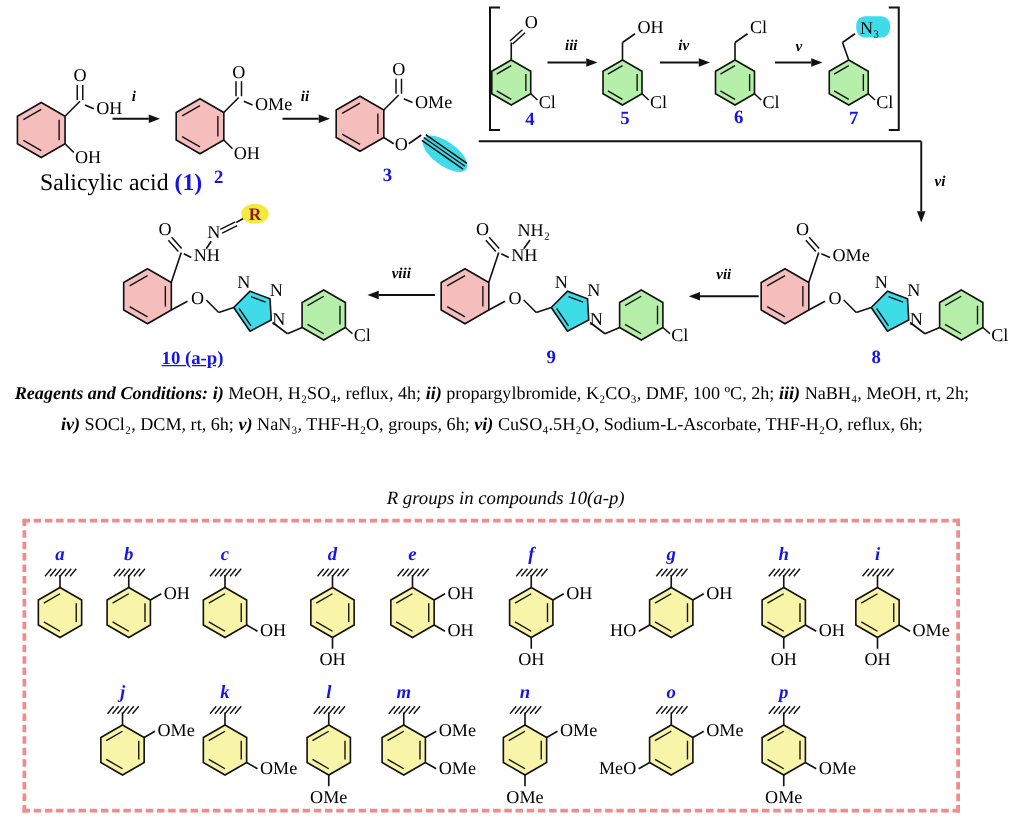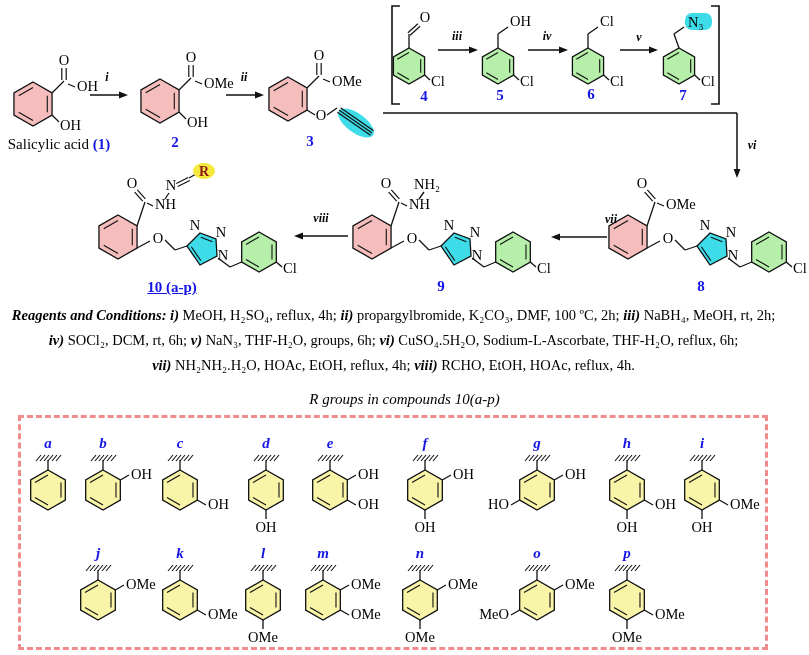--- a/index.html
+++ b/index.html
@@ -1,21 +1,21 @@
 <!DOCTYPE html>
 <html><head>
 <meta charset="utf-8">
 <style>
   html,body{margin:0;padding:0;background:#fff;}
   #page{position:relative;width:809px;height:655px;background:#ffffff;overflow:hidden;
         font-family:"Liberation Serif","DejaVu Serif",serif;}
   svg{position:absolute;left:0;top:0;}
   .cnum{position:absolute;color:#1414e6;font-weight:bold;font-size:15px;text-align:center;}
   .step{position:absolute;color:#000;font-weight:bold;font-style:italic;font-size:12px;text-align:center;}
-  .molname{position:absolute;color:#000;font-size:15px;text-align:center;white-space:nowrap;}
+  .molname{position:absolute;color:#000;font-size:19px;text-align:left;white-space:nowrap;margin-left:32px;}
   .molname .num{color:#1414e6;font-weight:bold;}
   #reagents{position:absolute;left:0;top:303px;width:787px;text-align:center;font-size:14.5px;color:#000;}
   #reagents .rline{height:25px;line-height:25px;white-space:nowrap;}
   #reagents .bi{font-weight:bold;font-style:italic;}
   #rtitle{position:absolute;left:0;top:391px;width:809px;text-align:center;
           font-weight:normal;font-style:italic;font-size:15px;color:#000;}
   #rbox{position:absolute;left:18px;top:415px;width:744px;height:229px;
         border:3px dashed #f28c8c;background:#fff;}
   #rbox svg{left:0;top:0;}
   text.at{font-family:"Liberation Serif","DejaVu Serif",serif;font-size:14.5px;fill:#000;}
@@ -263,35 +263,34 @@
     <span>Salicylic acid </span><span class="num">(1)</span>
   </div>
   <div class="cnum" style="left:160px;top:134px;width:30px;">2</div>
   <div class="cnum" style="left:295px;top:133px;width:30px;">3</div>
   <div class="cnum" style="left:409px;top:88px;width:30px;">4</div>
   <div class="cnum" style="left:485px;top:87px;width:30px;">5</div>
   <div class="cnum" style="left:576px;top:86px;width:30px;">6</div>
   <div class="cnum" style="left:668px;top:87px;width:30px;">7</div>
   <div class="cnum" style="left:686px;top:278px;width:30px;">8</div>
   <div class="cnum" style="left:426px;top:278px;width:30px;">9</div>
-  <div class="cnum" style="left:122px;top:279px;width:100px;text-decoration:underline;">10 (a-p)</div>
+  <div class="cnum" style="left:104px;top:279px;width:100px;text-decoration:underline;">10 (a-p)</div>
 
   <div class="step" style="left:95px;top:70px;width:24px;">i</div>
   <div class="step" style="left:232px;top:70px;width:24px;">ii</div>
   <div class="step" style="left:443px;top:29px;width:28px;">iii</div>
   <div class="step" style="left:533px;top:29px;width:28px;">iv</div>
   <div class="step" style="left:625px;top:30px;width:28px;">v</div>
   <div class="step" style="left:738px;top:138px;width:28px;">vi</div>
-  <div class="step" style="left:596px;top:212px;width:30px;text-align:center;">vii</div>
+  <div class="step" style="left:564px;top:212px;width:30px;text-align:center;">vii</div>
   <div class="step" style="left:304px;top:211px;width:34px;">viii</div>
 
   <div id="reagents">
       <div class="rline"><span class="bi">Reagents and Conditions: </span><span class="bi">i)</span><span> MeOH, H₂SO₄, reflux, 4h; </span><span class="bi">ii)</span><span> propargylbromide, K₂CO₃, DMF, 100 ºC, 2h; </span><span class="bi">iii)</span><span> NaBH₄, MeOH, rt, 2h;</span></div>
       <div class="rline"><span class="bi">iv)</span><span> SOCl₂, DCM, rt, 6h; </span><span class="bi">v)</span><span> NaN₃, THF-H₂O, groups, 6h; </span><span class="bi">vi)</span><span> CuSO₄.5H₂O, Sodium-L-Ascorbate, THF-H₂O, reflux, 6h;</span></div>
-      <div class="rline"><span class="bi">vii)</span><span> NH₂NH₂.H₂O, HOAc, EtOH, reflux, 4h; </span><span class="bi">viii)</span><span> RCHO, EtOH, HOAc, reflux, 4h.</span></div>
     </div>
 
   <div id="rtitle">R groups in compounds 10(a-p)</div>
   <div id="rbox">
     <svg id="rgroups-svg" width="744" height="229" viewBox="0 0 744 229">
         <g>
           <text x="27" y="30" text-anchor="middle" class="rlab">a</text>
           <line x1="15" y1="43" x2="20" y2="37" stroke="#111111" stroke-width="1.1"></line>
           <line x1="19" y1="43" x2="24" y2="37" stroke="#111111" stroke-width="1.1"></line>
           <line x1="23" y1="43" x2="28" y2="37" stroke="#111111" stroke-width="1.1"></line>

